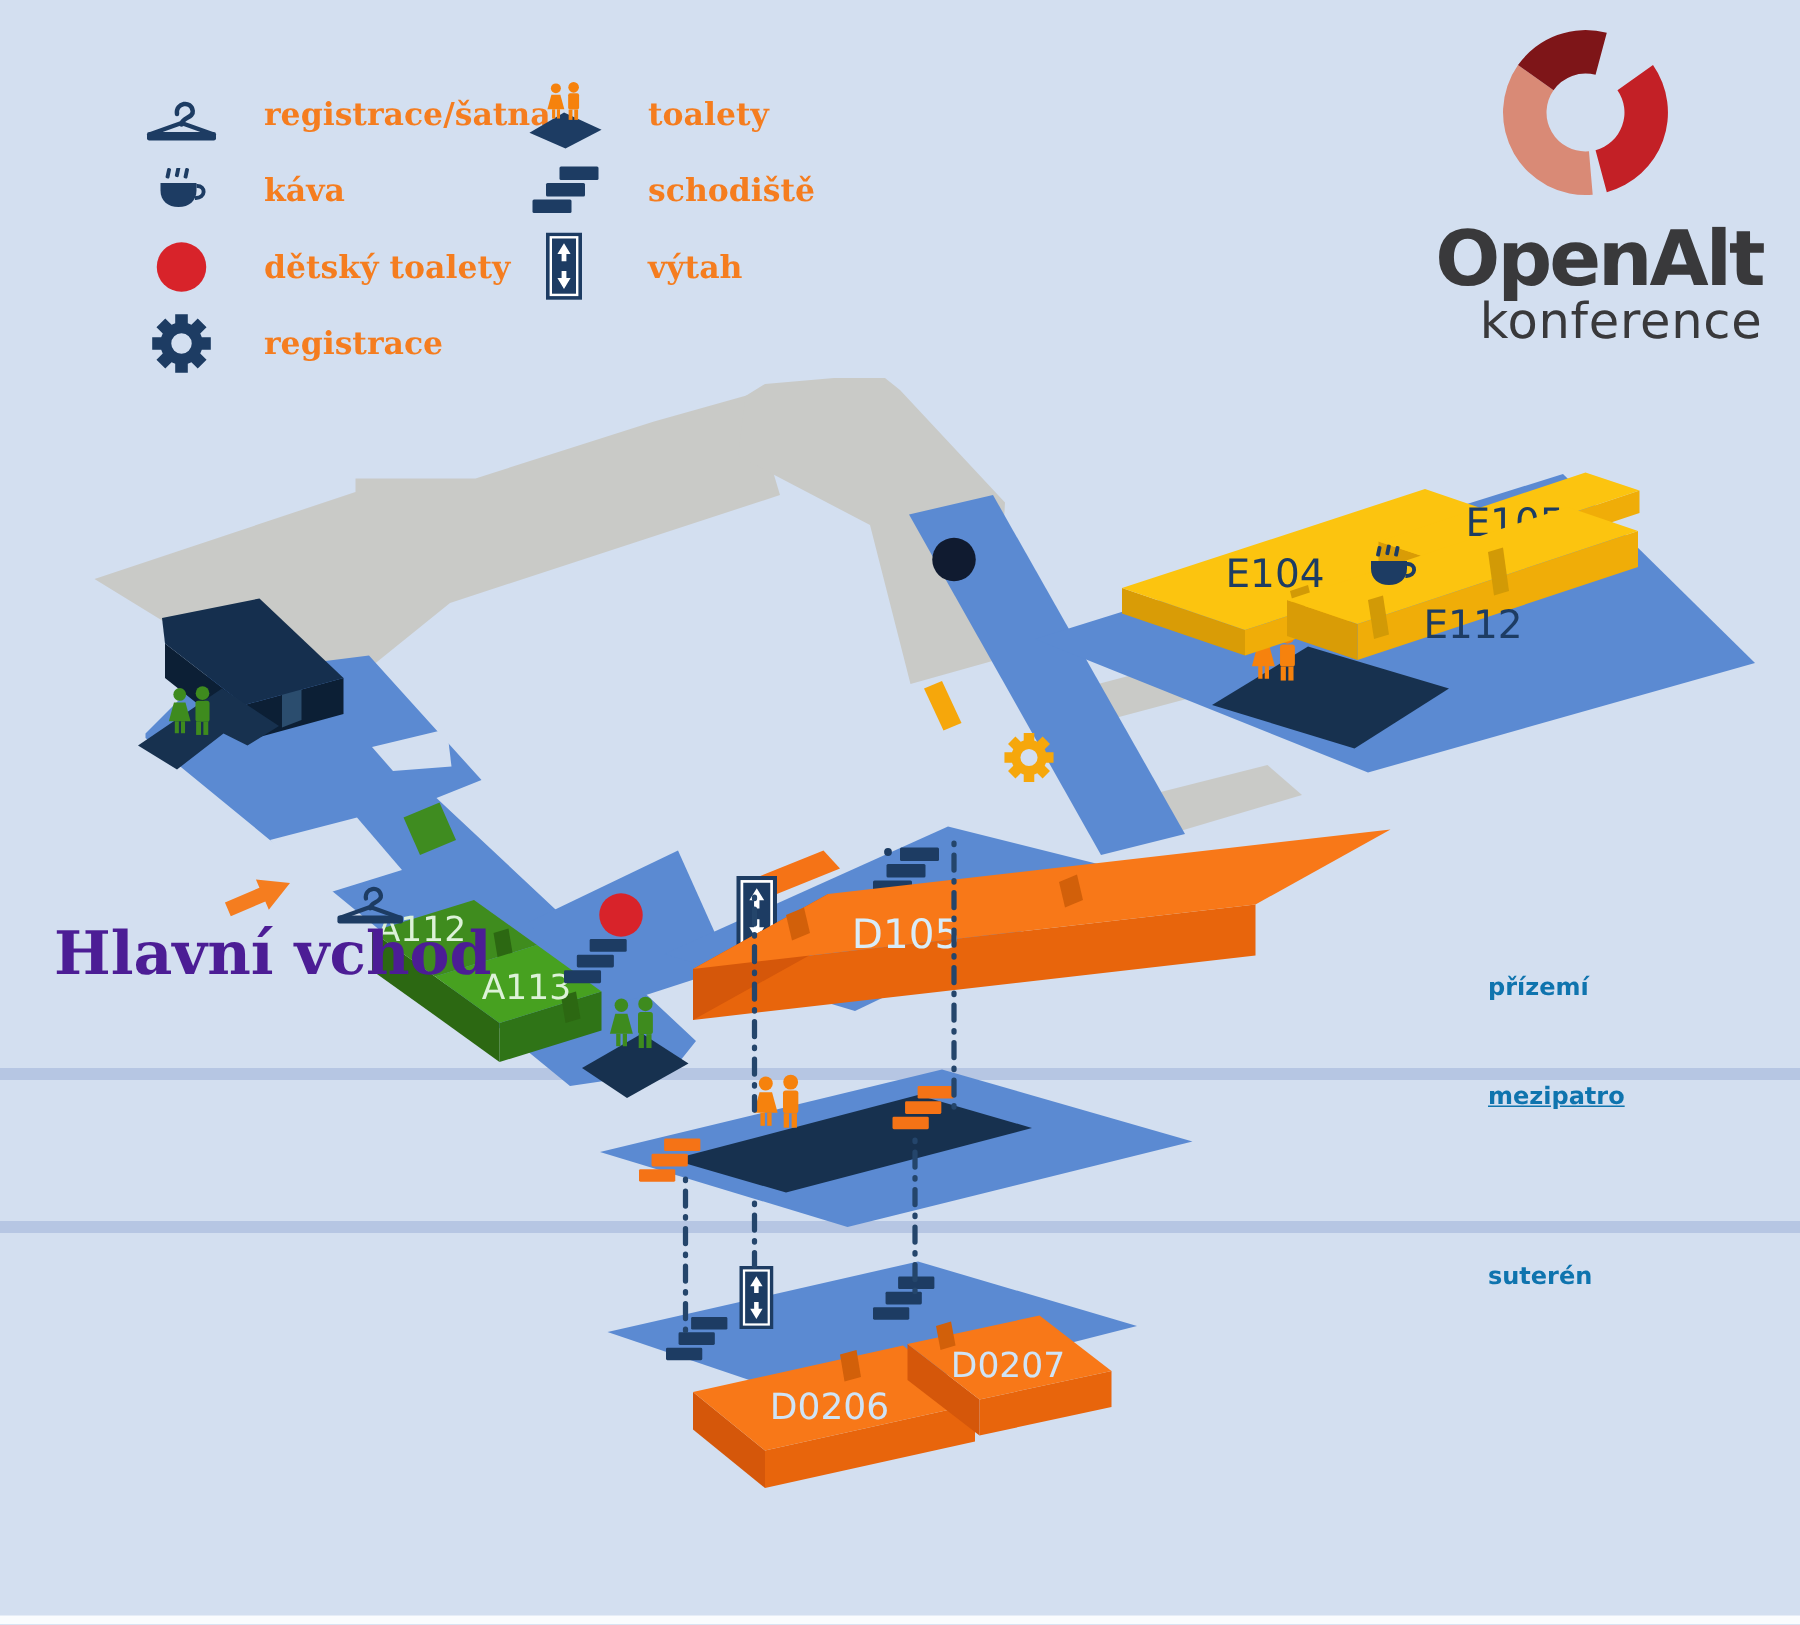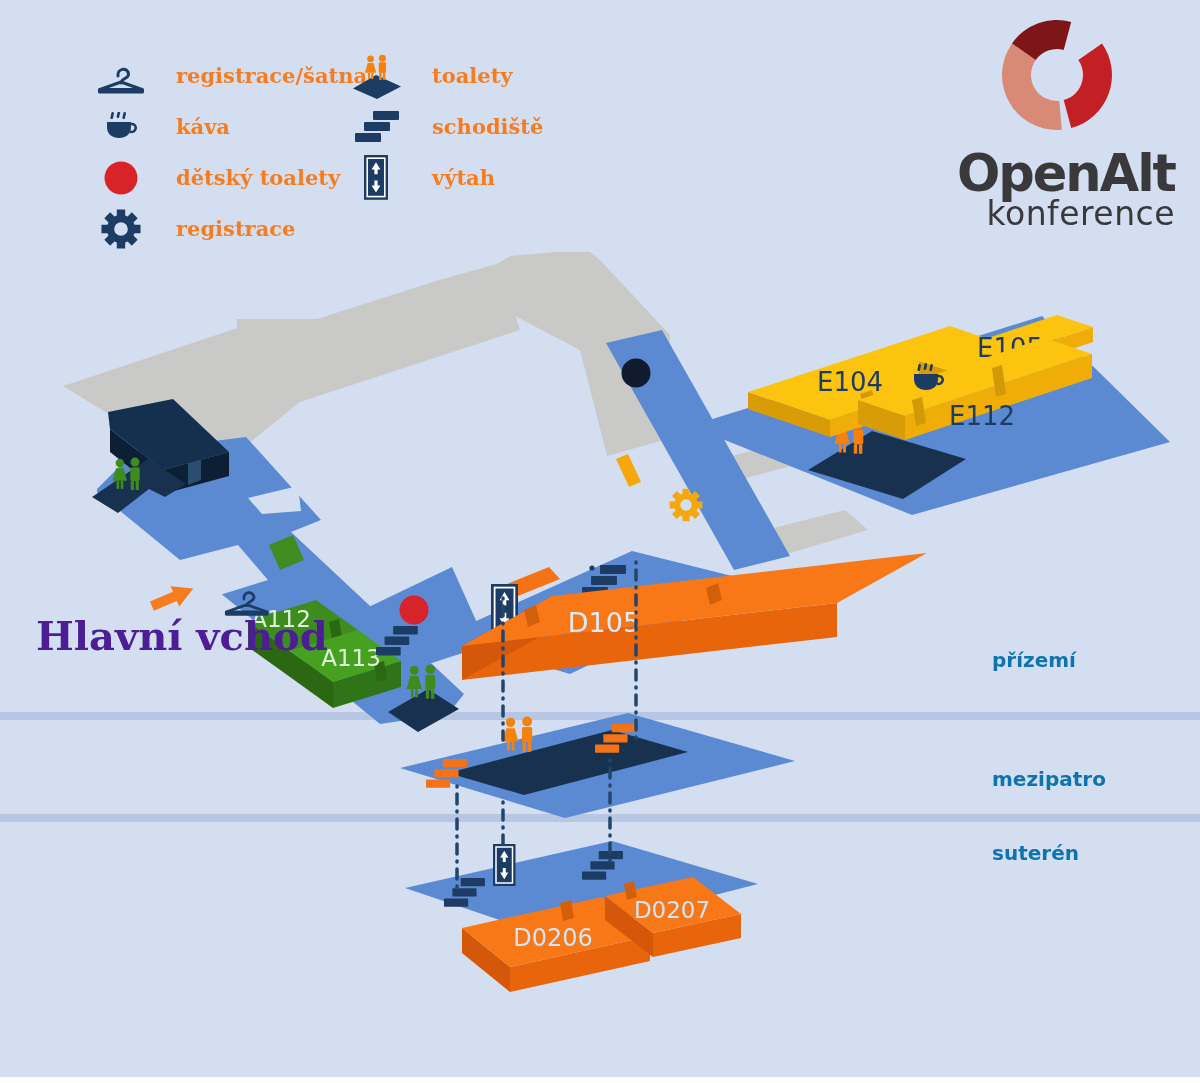--- a/index.html
+++ b/index.html
@@ -15,22 +15,22 @@
   .legend-ico{width:50px;display:flex;justify-content:center;align-items:center;flex:0 0 50px;}
   .legend-label{font-family:"DejaVu Serif",serif;font-weight:bold;font-size:21px;color:#f57d1f;white-space:nowrap;}
   
   .logo-donut{position:absolute;left:995px;top:13px;}
   .logo-text{position:absolute;left:940px;top:148px;width:235px;text-align:right;color:#39393b;}
   .logo-title{font-size:51px;font-weight:bold;letter-spacing:-2px;line-height:1.0;}
   .logo-sub{font-size:33px;line-height:1.0;margin-top:-2px;letter-spacing:0.5px;}
   
   .entrance-label{position:absolute;left:36px;top:612px;font-family:"DejaVu Serif",serif;
                   font-weight:bold;font-size:40px;color:#4c1d95;}
-  .floor-label{position:absolute;left:992px;font-weight:bold;font-size:20px;color:#0f74ae;}
-  .floor-ground{top:648px;} .floor-mezz{top:767px;} .floor-base{top:841px;}
+  .floor-label{position:absolute;left:992px;font-weight:bold;font-size:16px;color:#0f74ae;}
+  .floor-ground{top:648px;} .floor-mezz{top:721px;text-decoration:underline;} .floor-base{top:841px;}
   text{font-family:"DejaVu Sans",sans-serif;}
 </style>
 </head>
 <body>
 
 <div class="stage">
 
   <svg class="mapsvg" width="1200" height="1083" viewBox="0 0 1200 1083">
     <defs>
       <g id="people2">

